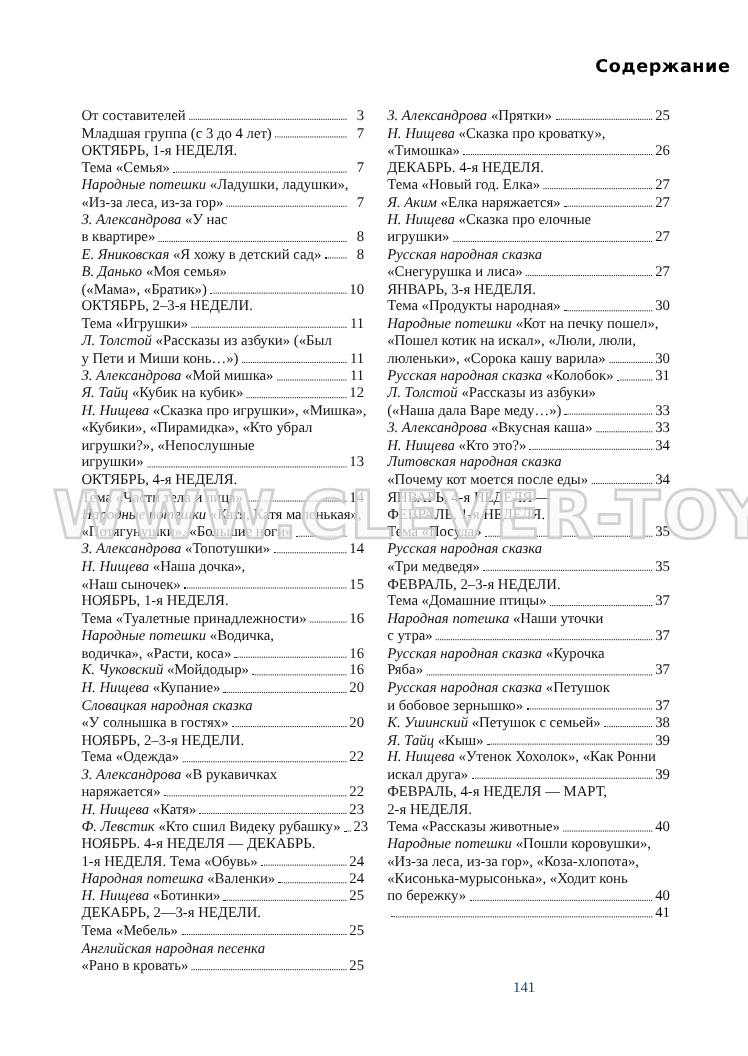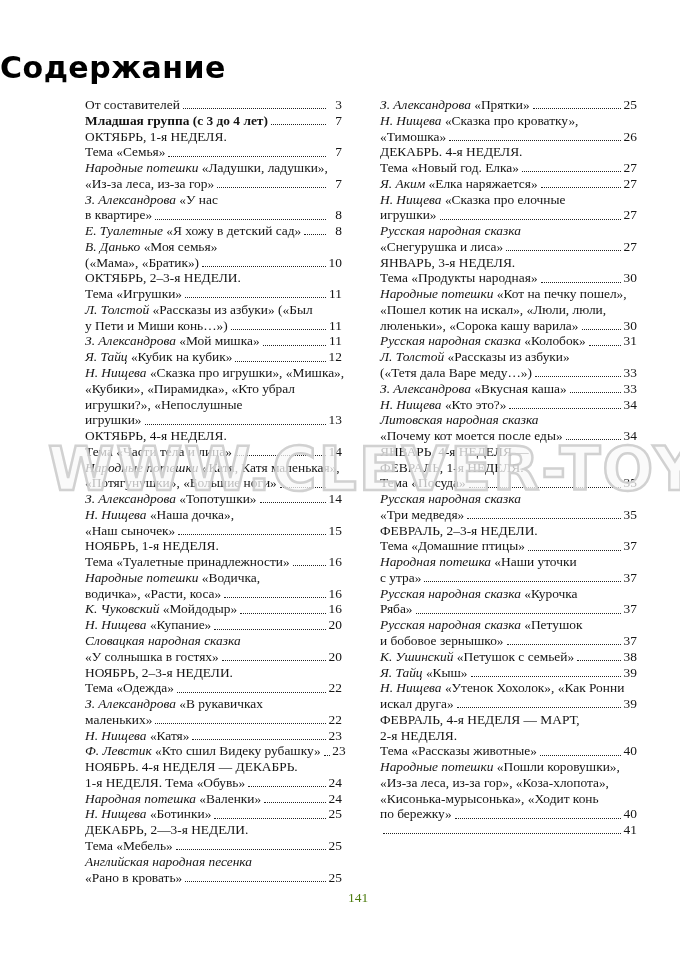--- a/index.html
+++ b/index.html
@@ -7,57 +7,57 @@
     width:680px;height:960px;
     background:#ffffff;
     font-family:"Liberation Serif", serif;
     color:#141414;
     position:relative;
     overflow:hidden;
   }
   .page{position:absolute;inset:0;background:#fff;}
   .title{
     position:absolute;top:50px;left:0;width:664px;
-    text-align:left;margin:0;
+    text-align:right;margin:0;
     font-family:"DejaVu Sans", sans-serif;
-    font-weight:800;font-size:30px;letter-spacing:0.5px;
+    font-weight:800;font-size:16px;letter-spacing:0.5px;
     color:#000;
   }
   .columns{
-    position:absolute;top:97px;left:85px;width:534px;
-    display:flex;gap:38px;z-index:1;
+    position:absolute;top:97px;left:74px;width:534px;
+    display:flex;gap:21px;z-index:1;
   }
   .col{flex:0 0 257px;width:257px;}
   .row{
     display:flex;align-items:flex-end;
     height:15.78px;line-height:15.78px;
     font-size:13.4px;white-space:nowrap;
   }
   .txt i{}
-  .txt.bold{font-weight:bold;}
+  .txt.bold{font-weight:normal;}
   .leader{
     flex:1 1 auto;min-width:6px;height:0;
     border-bottom:1.6px dotted #222;
     margin:0 2px 3.5px 3px;
     align-self:flex-end;
   }
   .pg{min-width:14px;text-align:right;}
   .watermark{
     position:absolute;top:434px;left:48px;z-index:5;
     font-family:"DejaVu Sans", sans-serif;
     font-weight:bold;font-size:60px;letter-spacing:2px;
     white-space:nowrap;
     color:rgba(255,255,255,0.62);
     -webkit-text-stroke:2.5px rgba(204,204,204,0.9);
     text-shadow:0 0 0 rgba(210,210,210,0.3);
     pointer-events:none;
   }
   .folio{
     position:absolute;top:890px;left:348px;width:257px;
-    text-align:left;font-size:13.5px;color:#4d7c0f;
+    text-align:center;font-size:13.5px;color:#0c4a6e;
   }
 </style>
 </head>
 <body>
 
 <div class="page">
   <h1 class="title">Содержание</h1>
   <div class="columns">
     <div class="col" id="col-left">
         <div class="row">
@@ -88,21 +88,21 @@
         </div>
         <div class="row">
           <span class="txt"><i>З. Александрова </i>«У нас</span>
         </div>
         <div class="row">
           <span class="txt">в квартире» </span>
           <span class="leader"></span>
           <span class="pg">8</span>
         </div>
         <div class="row">
-          <span class="txt"><i>Е. Туалетные </i>«Я хожу в детский сад» </span>
+          <span class="txt"><i>Е. Яниковская </i>«Я хожу в детский сад» </span>
           <span class="leader"></span>
           <span class="pg">8</span>
         </div>
         <div class="row">
           <span class="txt"><i>В. Данько </i>«Моя семья»</span>
         </div>
         <div class="row">
           <span class="txt">(«Мама», «Братик») </span>
           <span class="leader"></span>
           <span class="pg">10</span>
@@ -215,21 +215,21 @@
         </div>
         <div class="row">
           <span class="txt">Тема «Одежда»</span>
           <span class="leader"></span>
           <span class="pg">22</span>
         </div>
         <div class="row">
           <span class="txt"><i>З. Александрова </i>«В рукавичках</span>
         </div>
         <div class="row">
-          <span class="txt">маленьких» </span>
+          <span class="txt">наряжается» </span>
           <span class="leader"></span>
           <span class="pg">22</span>
         </div>
         <div class="row">
           <span class="txt"><i>Н. Нищева </i>«Катя» </span>
           <span class="leader"></span>
           <span class="pg">23</span>
         </div>
         <div class="row">
           <span class="txt"><i>Ф. Левстик </i>«Кто сшил Видеку рубашку»</span>
@@ -335,21 +335,21 @@
         </div>
         <div class="row">
           <span class="txt"><i>Русская народная сказка </i>«Колобок» </span>
           <span class="leader"></span>
           <span class="pg">31</span>
         </div>
         <div class="row">
           <span class="txt"><i>Л. Толстой </i>«Рассказы из азбуки»</span>
         </div>
         <div class="row">
-          <span class="txt">(«Тетя дала Варе меду…»)</span>
+          <span class="txt">(«Наша дала Варе меду…»)</span>
           <span class="leader"></span>
           <span class="pg">33</span>
         </div>
         <div class="row">
           <span class="txt"><i>З. Александрова </i>«Вкусная каша» </span>
           <span class="leader"></span>
           <span class="pg">33</span>
         </div>
         <div class="row">
           <span class="txt"><i>Н. Нищева </i>«Кто это?»</span>

